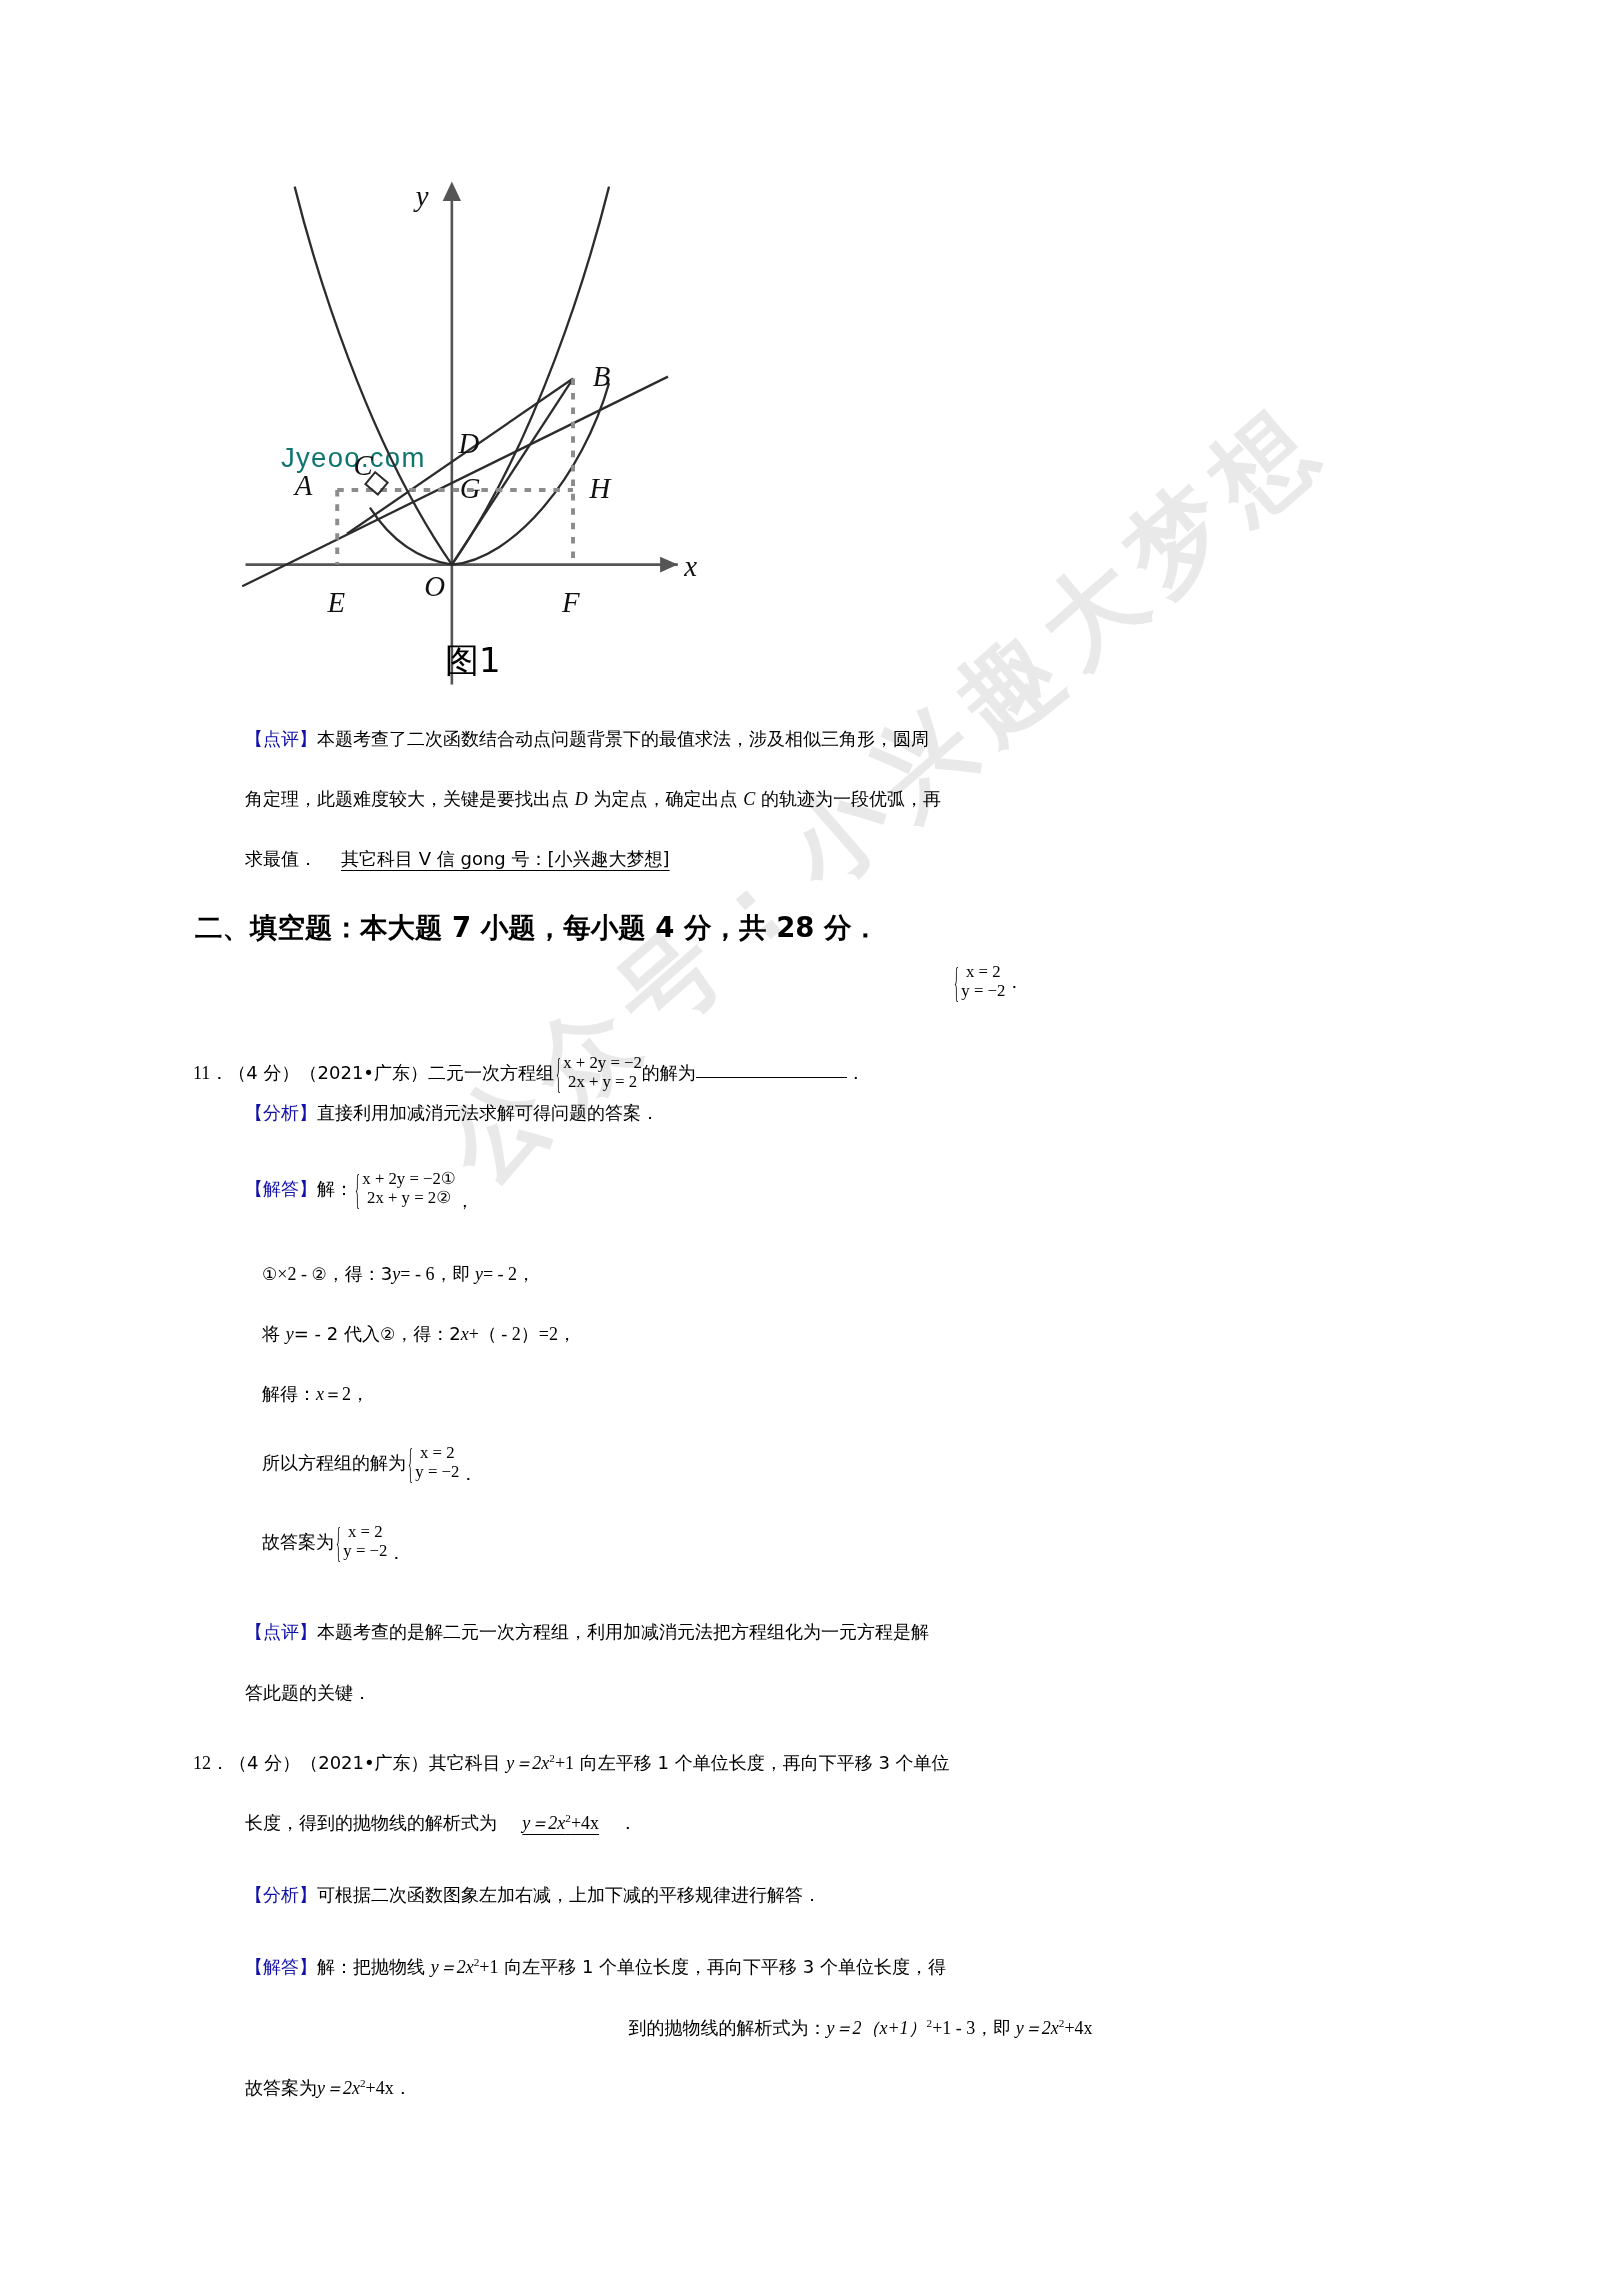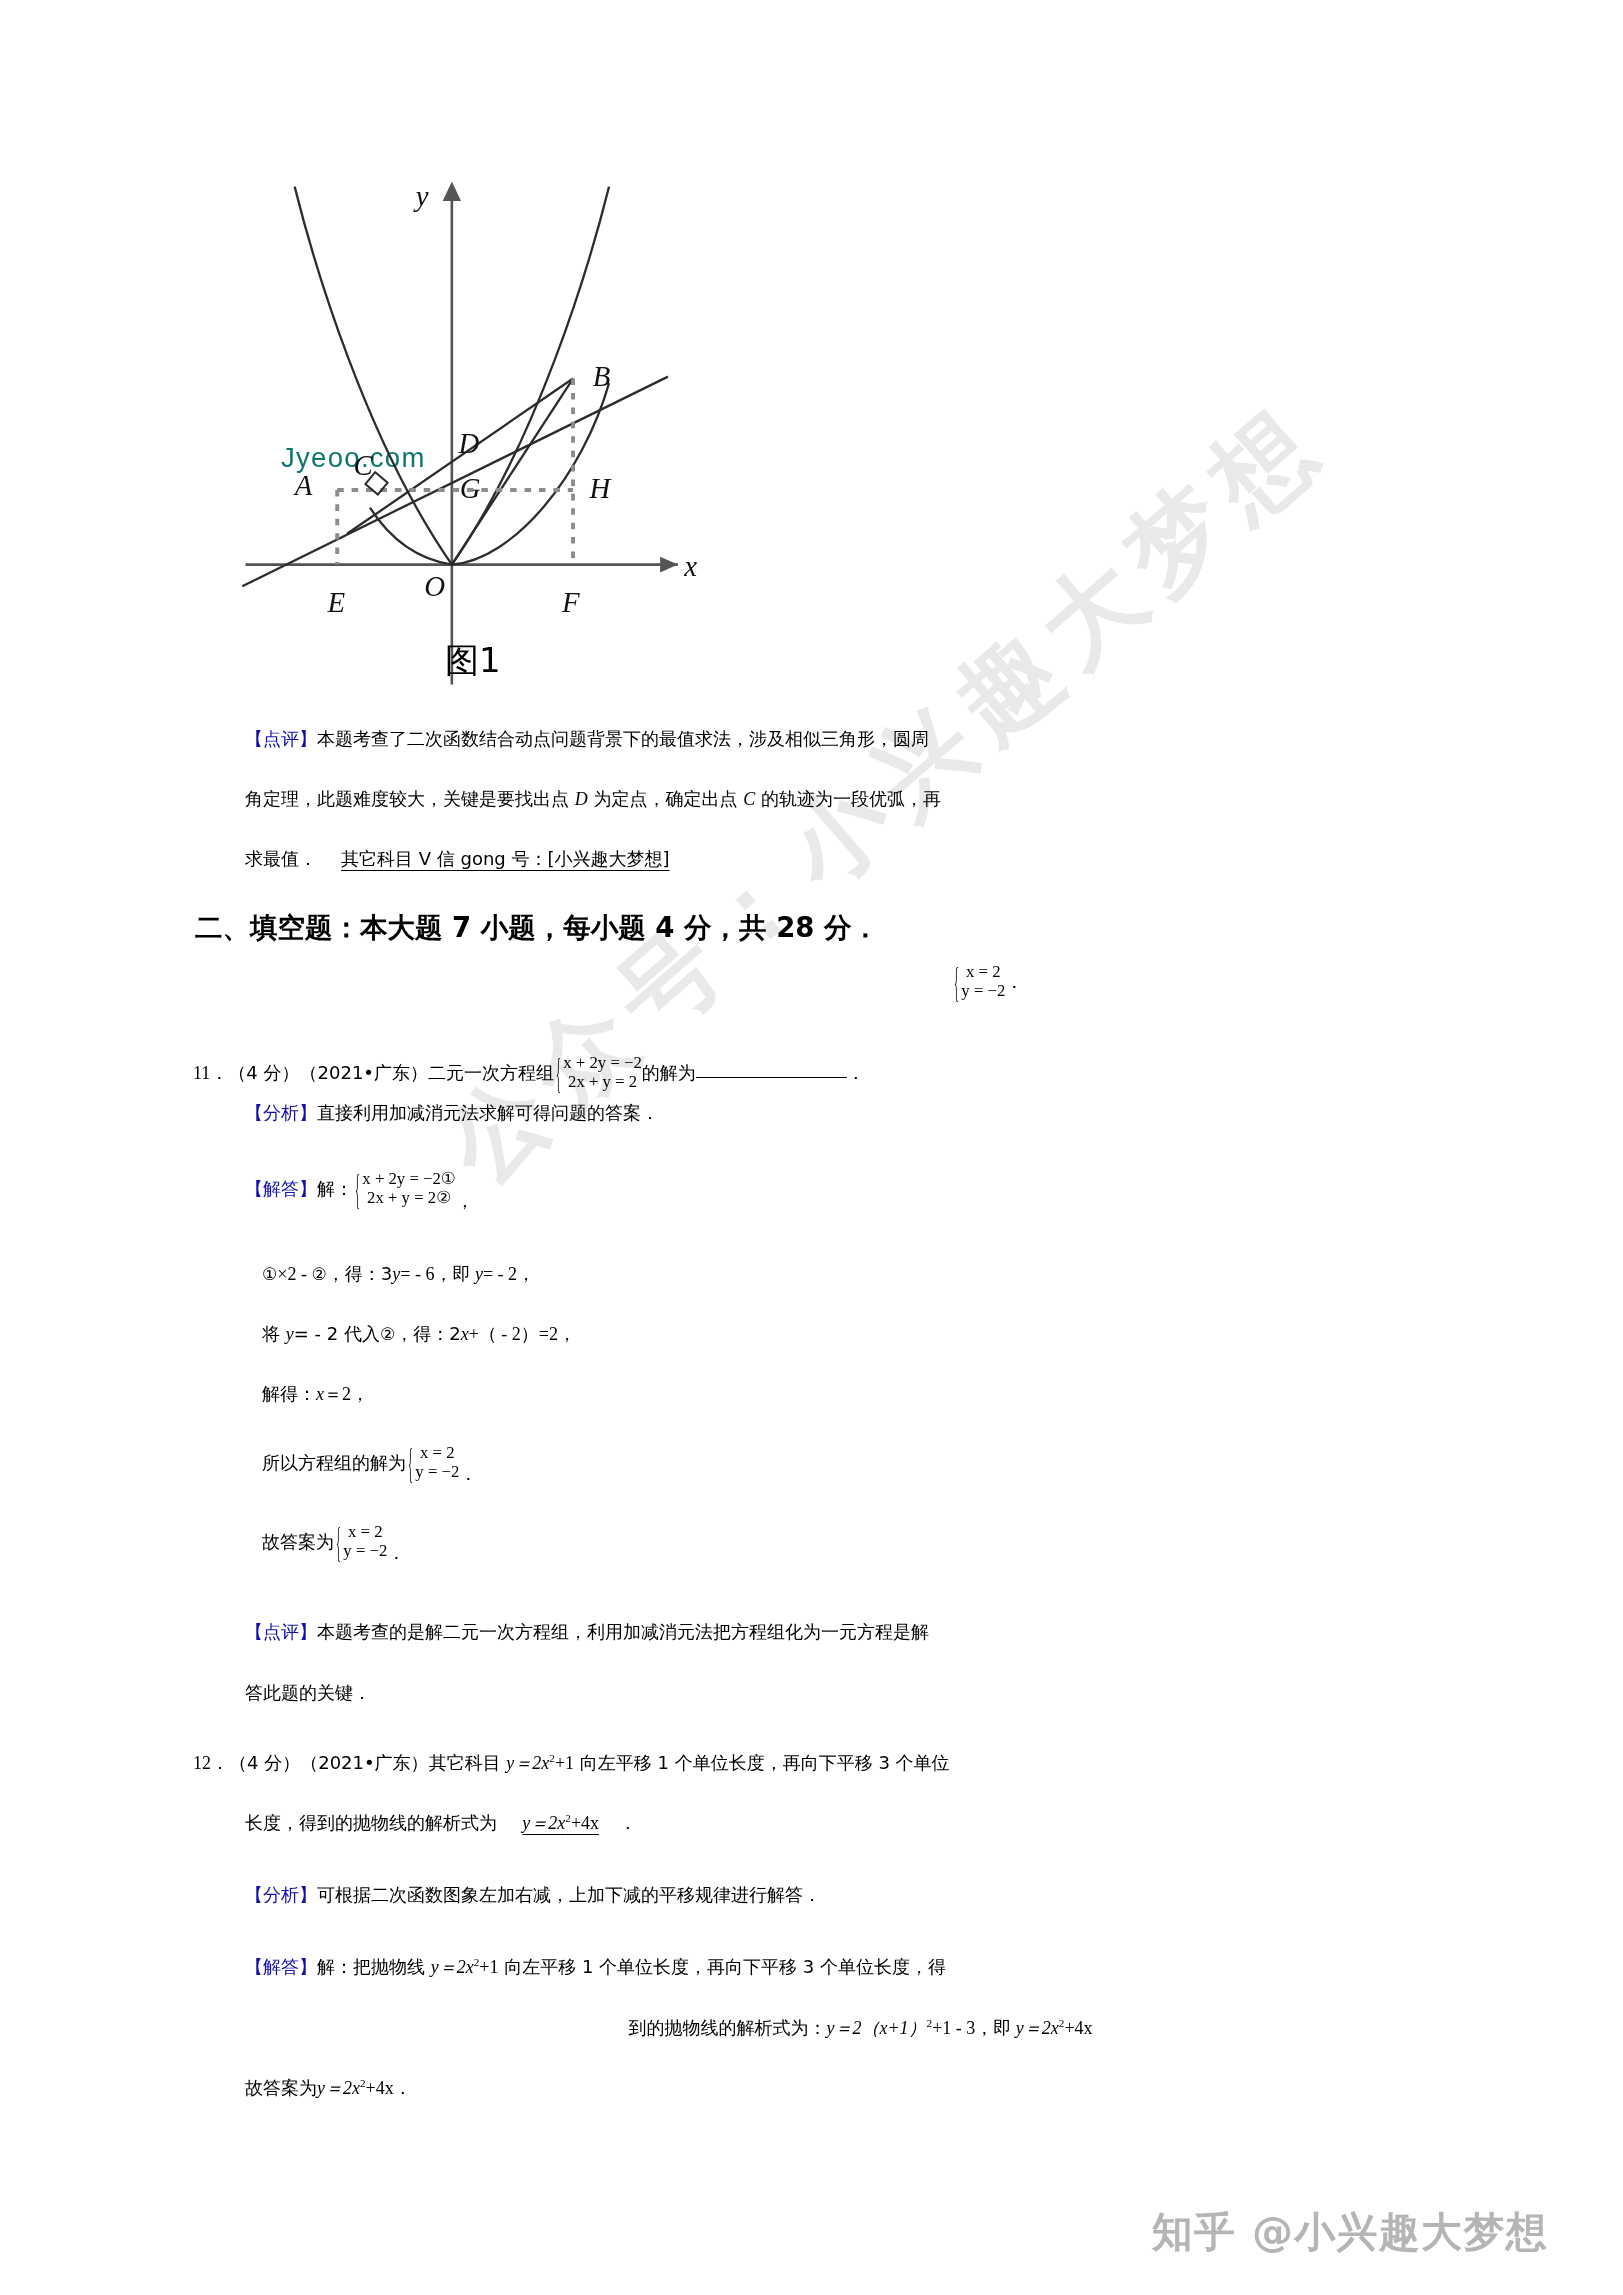--- a/index.html
+++ b/index.html
@@ -307,16 +307,15 @@
       <span class="cn">到的抛物线的解析式为：</span><span class="mi">y＝2（x+1）</span><sup class="mn">2</sup><span class="mn">+1 - 3，即 </span><span class="mi">y＝2x</span><sup class="mn">2</sup><span class="mn">+4x</span>
     </div>
 
     <div class="para" style="left:245px; top:2058px; width:1231px;">
       <span class="cn">故答案为</span><span class="mi">y＝2x</span><sup class="mn">2</sup><span class="mn">+4x．</span>
     </div>
 
   </div>
 
 
-  <div class="zhihu-wm">知乎 @小兴趣大梦想</div>
 
 </div>
 
 
 </body></html>

